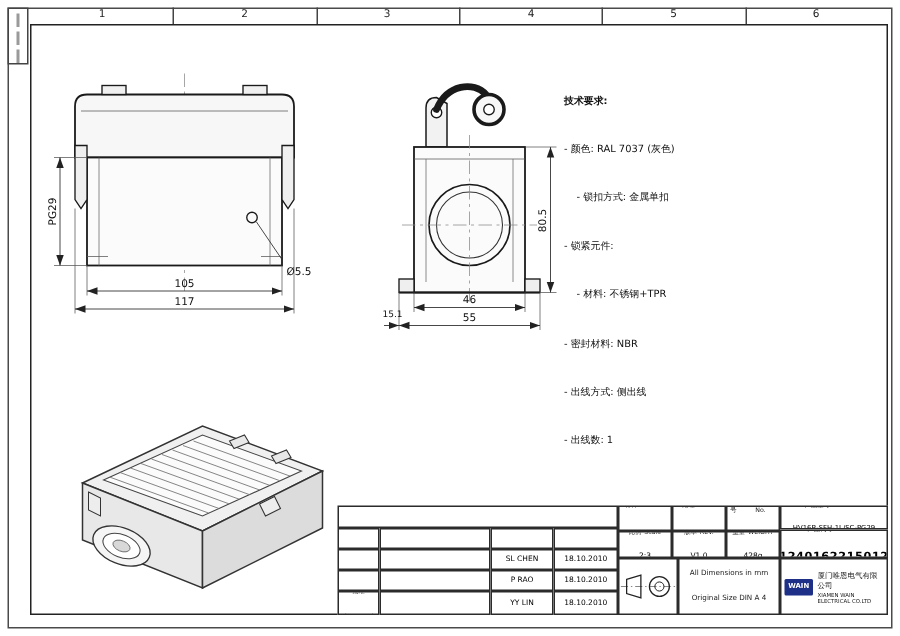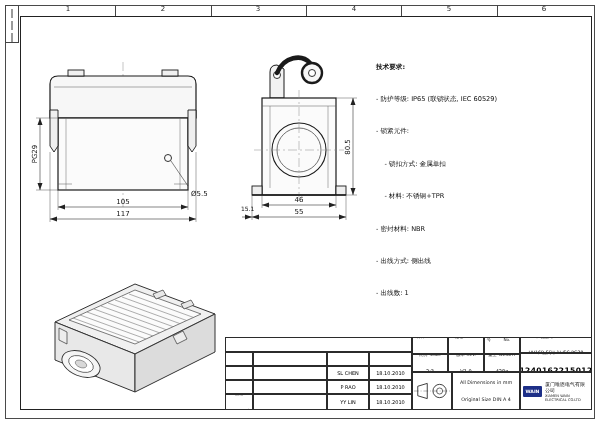--- a/index.html
+++ b/index.html
@@ -49,21 +49,21 @@
   <span class="zone-num" style="left:253px">3</span>
   <span class="zone-num" style="left:349px">4</span>
   <span class="zone-num" style="left:444px">5</span>
   <span class="zone-num" style="left:539px">6</span>
   <div class="zone-tick" style="left:115px"></div>
   <div class="zone-tick" style="left:211px"></div>
   <div class="zone-tick" style="left:306px"></div>
   <div class="zone-tick" style="left:401px"></div>
   <div class="zone-tick" style="left:497px"></div>
 
-  <div class="view" style="left:28px;top:58px">
+  <div class="view" style="left:28px;top:45px">
     <svg width="205" height="190" viewBox="0 0 205 190">
       <defs>
         <marker id="ar1" markerWidth="8" markerHeight="8" refX="7" refY="4" orient="auto-start-reverse" markerUnits="userSpaceOnUse">
           <path d="M0,1.5 L7,4 L0,6.5 Z" fill="#222"></path>
         </marker>
       </defs>
 
       <line x1="95" y1="4" x2="95" y2="150" stroke="#888" stroke-width="0.5" stroke-dasharray="9 3 2 3"></line>
 
       <path d="M22,60 L22,26 Q22,18 30,18 L160,18 Q168,18 168,26 L168,60 Z" fill="#f7f7f7" stroke="#1a1a1a" stroke-width="1.2"></path>
@@ -94,21 +94,21 @@
       <line x1="30" y1="149" x2="160" y2="149" stroke="#333" stroke-width="0.6" marker-start="url(#ar1)" marker-end="url(#ar1)"></line>
       <text x="95" y="146" font-size="7" text-anchor="middle">105</text>
 
       <line x1="22" y1="94" x2="22" y2="164" stroke="#555" stroke-width="0.5"></line>
       <line x1="168" y1="94" x2="168" y2="164" stroke="#555" stroke-width="0.5"></line>
       <line x1="22" y1="161" x2="168" y2="161" stroke="#333" stroke-width="0.6" marker-start="url(#ar1)" marker-end="url(#ar1)"></line>
       <text x="95" y="158" font-size="7" text-anchor="middle">117</text>
     </svg>
   </div>
 
-  <div class="view" style="left:240px;top:50px">
+  <div class="view" style="left:254px;top:50px">
     <svg width="125" height="180" viewBox="0 0 125 180">
       <defs>
         <marker id="ar2" markerWidth="8" markerHeight="8" refX="7" refY="4" orient="auto-start-reverse" markerUnits="userSpaceOnUse">
           <path d="M0,1.5 L7,4 L0,6.5 Z" fill="#222"></path>
         </marker>
       </defs>
 
       <path d="M30,48 L30,22 Q30,15 37,15 L44,19 L44,48 Z" fill="#f2f2f2" stroke="#1a1a1a" stroke-width="1"></path>
       <circle cx="37" cy="25" r="3.5" fill="#fff" stroke="#1a1a1a" stroke-width="0.9"></circle>
       <path d="M37,23 C44,6 62,4 70,13" fill="none" stroke="#1a1a1a" stroke-width="4.5" stroke-linecap="round"></path>
@@ -182,23 +182,23 @@
         <ellipse cx="56" cy="106" rx="6" ry="3.5" fill="#d8d8d8" stroke="#555" stroke-width="0.5"></ellipse>
       </g>
 
       <polygon points="34,70 42,74 42,86 34,82" fill="#ededed" stroke="#333" stroke-width="0.7"></polygon>
       <polygon points="148,78 158,73 162,81 152,86" fill="#ededed" stroke="#333" stroke-width="0.7"></polygon>
     </svg>
   </div>
 
   <div class="spec">
     <div class="t">技术要求:</div>
-    <div>- 防护等级: IP65 (联锁状态, IEC 60529)</div>
+    <div>- 颜色: RAL 7037 (灰色)</div>
+    <div>    - 锁扣方式: 金属单扣</div>
     <div>- 锁紧元件:</div>
-    <div>    - 锁扣方式: 金属单扣</div>
     <div>    - 材料: 不锈钢+TPR</div>
     <div>- 密封材料: NBR</div>
     <div>- 出线方式: 侧出线</div>
     <div>- 出线数: 1</div>
     
     
   </div>
 
   <div class="tb" style="left:225px;top:337px;width:187px;height:15px"></div>
 

